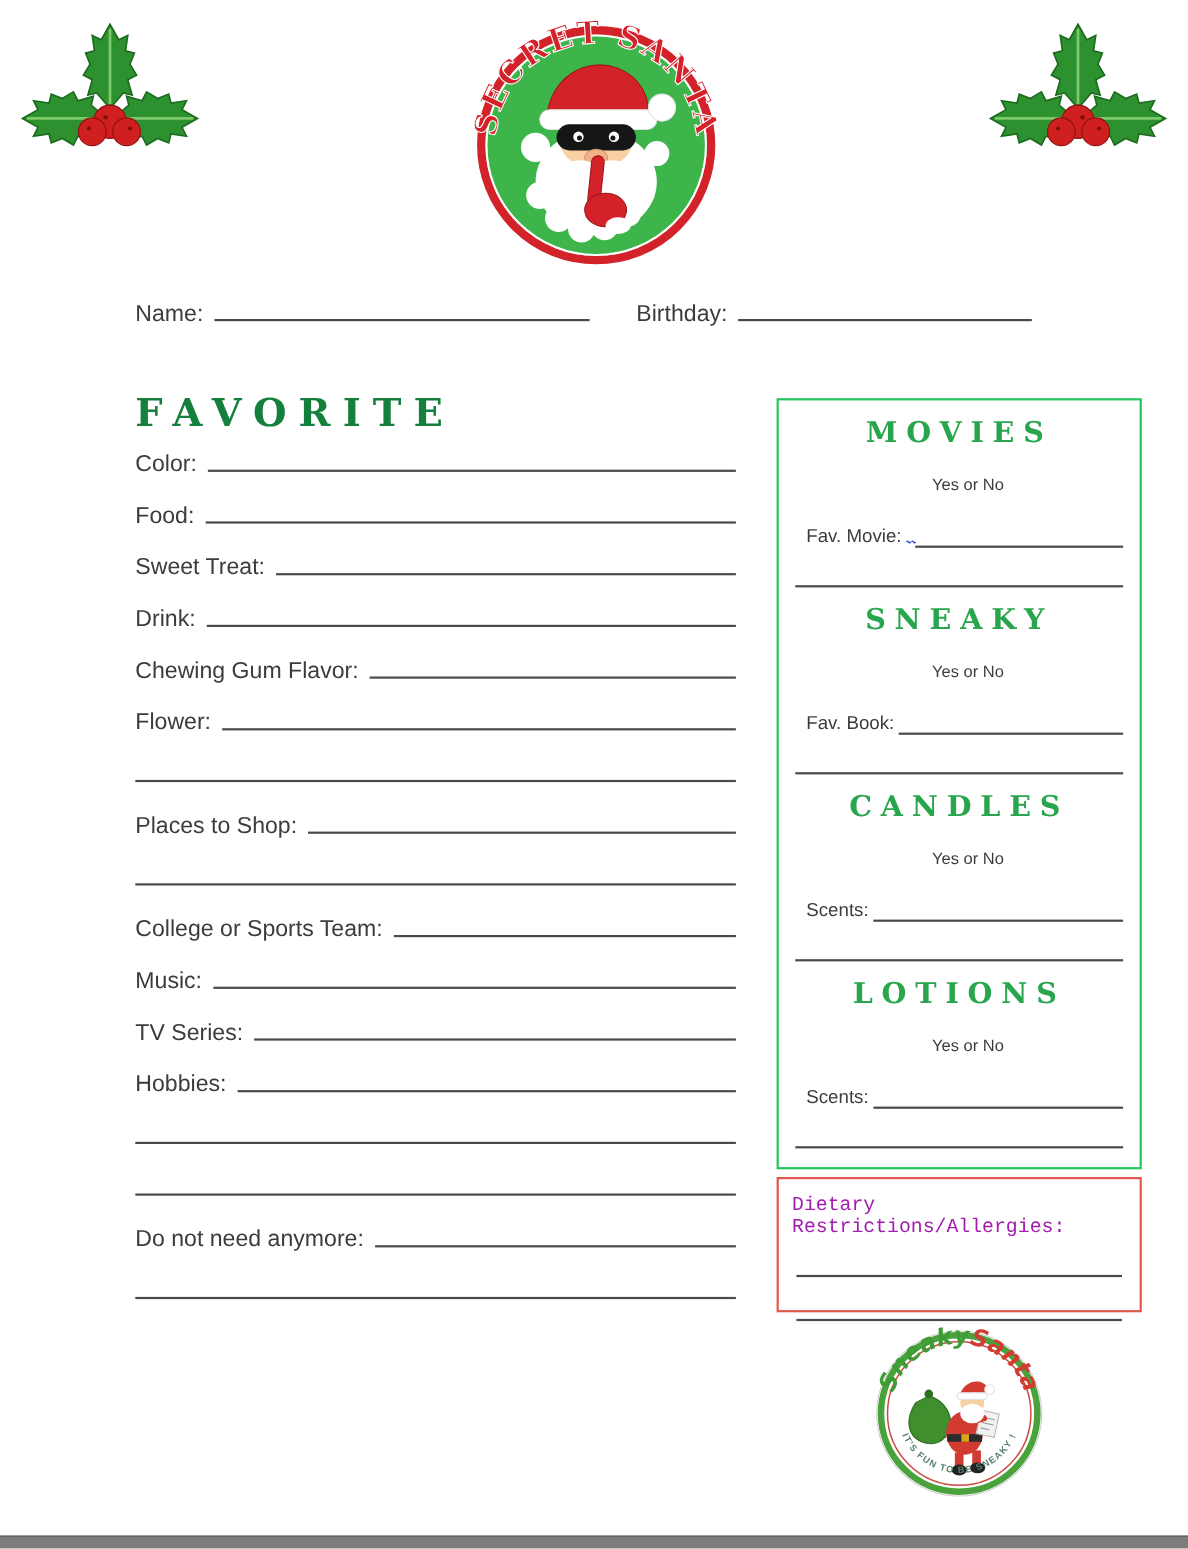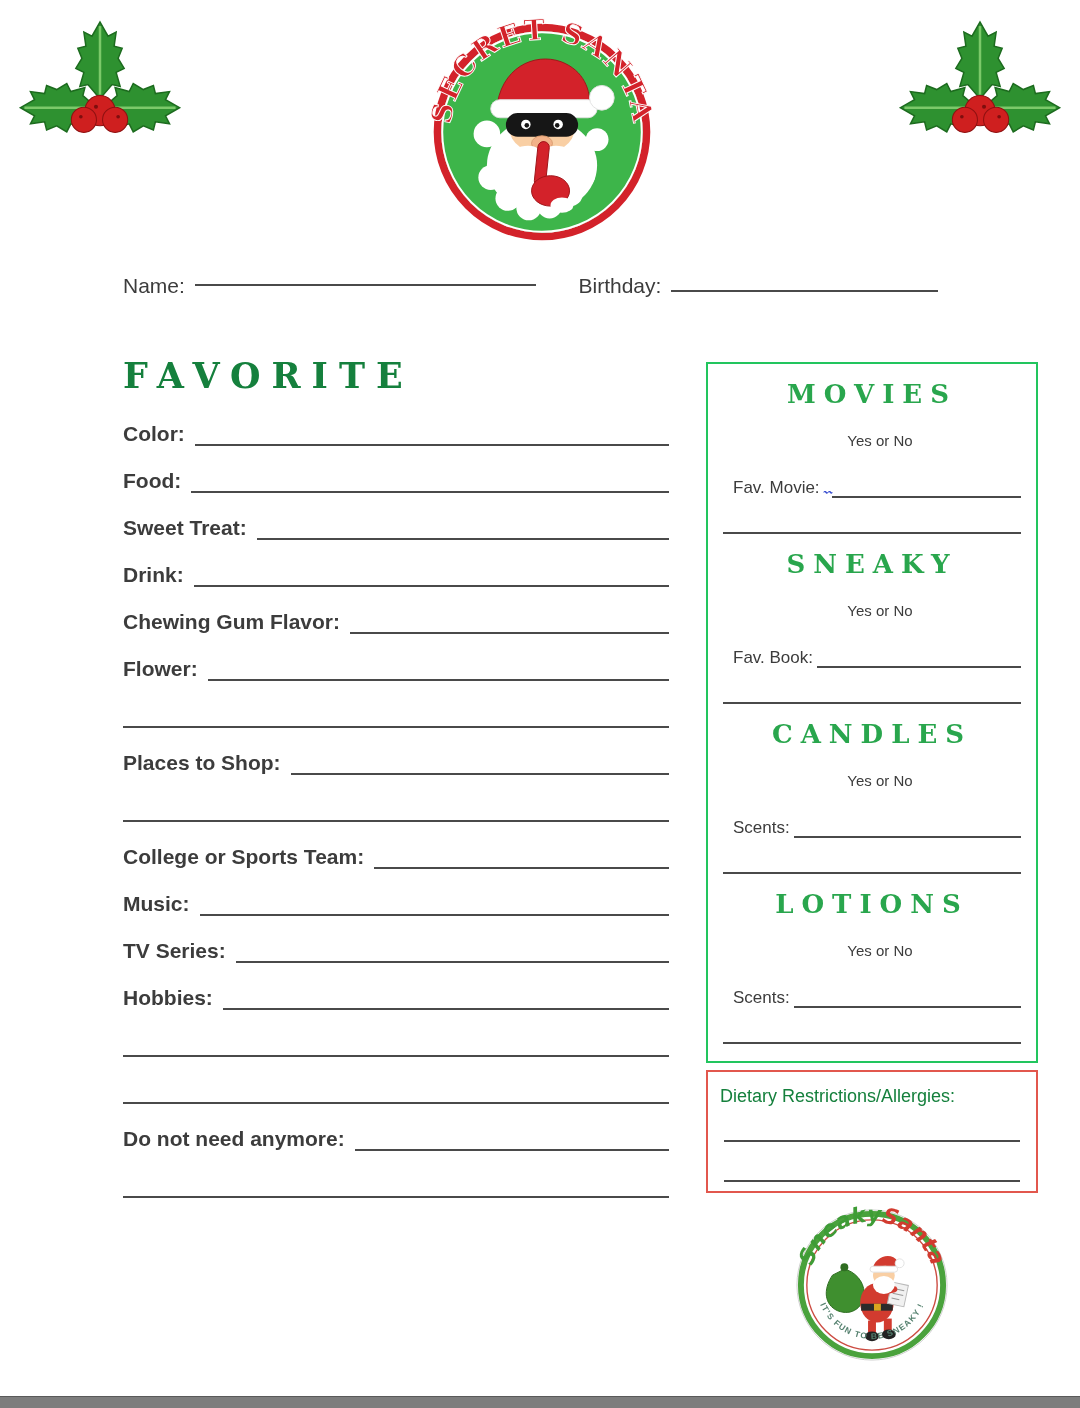--- a/index.html
+++ b/index.html
@@ -7,48 +7,48 @@
   body { width:1080px; height:1408px; font-family:"Liberation Sans", sans-serif; }
   .page { position:relative; width:1080px; height:1408px; background:#ffffff; overflow:hidden; }
 
   
   .holly-left  { position:absolute; left:14px;  top:12px; width:172px; height:136px; }
   .holly-right { position:absolute; left:894px; top:12px; width:172px; height:136px; transform:scaleX(-1); }
   .ss-logo { position:absolute; left:428px; top:8px; width:228px; height:248px; }
 
   
   .name-row { position:absolute; left:123px; top:268px; width:815px; display:flex; align-items:flex-end; height:30px; }
-  .name-field { display:flex; align-items:flex-start; width:414px; }
+  .name-field { display:flex; align-items:center; width:414px; }
   .birthday-field { display:flex; align-items:center; width:360px; margin-left:42px; }
   .label { font-size:21px; color:#3c3c3c; white-space:nowrap; margin-right:10px; line-height:1.15; }
   .fill-line { flex:1 1 auto; border-bottom:2px solid #4a4a4a; height:12px; }
 
   
   .favorite-title { position:absolute; left:123px; top:355px; width:546px; 
       font-family:"DejaVu Serif", serif; font-weight:bold; font-size:35px; letter-spacing:11px;
       color:#15803d; }
   .fav-col { position:absolute; left:123px; top:399px; width:546px; }
-  .frow { display:flex; align-items:flex-end; height:47px;font-weight:bold; }
+  .frow { display:flex; align-items:center; height:47px; }
   .frow .fill-line { height:12px; }
 
   
   .gift-box { position:absolute; left:706px; top:362px; width:332px; height:701px;
       border:2px solid #22c55e; background:#ffffff; }
   .gb-title { font-family:"DejaVu Serif", serif; font-weight:bold; font-size:26px; letter-spacing:8px;
       color:#29a64d; text-align:center; margin-top:15px; }
   .gb-sub { font-size:15px; color:#3c3c3c; text-align:center; margin-top:23px;padding-left:16px; }
   .gb-field { display:flex; align-items:flex-end; margin:27px 15px 0 25px; height:22px; }
   .gb-field .label { font-size:17px; margin-right:4px; }
   .gb-cont { margin:34px 15px 0 15px; border-bottom:2px solid #4a4a4a; height:2px; }
   .blue-mark { color:#3a4fd0; font-size:9px; line-height:1; margin:0 1px 1px 0; letter-spacing:-2px; }
 
   
   .diet-box { position:absolute; left:706px; top:1070px; width:332px; height:123px;
       border:2px solid #e2574d; background:#ffffff; }
-  .diet-title { font-size:18px; color:#15803d; margin:14px 12px 0 12px; }
+  .diet-title { font-size:18px; color:#a21caf; margin:14px 12px 0 12px;font-family:Liberation Mono, monospace; }
   .diet-line { margin:0 16px; border-bottom:2px solid #4a4a4a; }
   .diet-line.l1 { margin-top:33px; }
   .diet-line.l2 { margin-top:38px; }
 
   .sneaky-logo { position:absolute; left:793px; top:1206px; width:158px; height:158px; }
 
   .bottom-bar { position:absolute; left:0; bottom:0; width:1080px; height:12px;
       background:#7d7d7d; border-top:1px solid #595959; }
 </style>
 </head>

